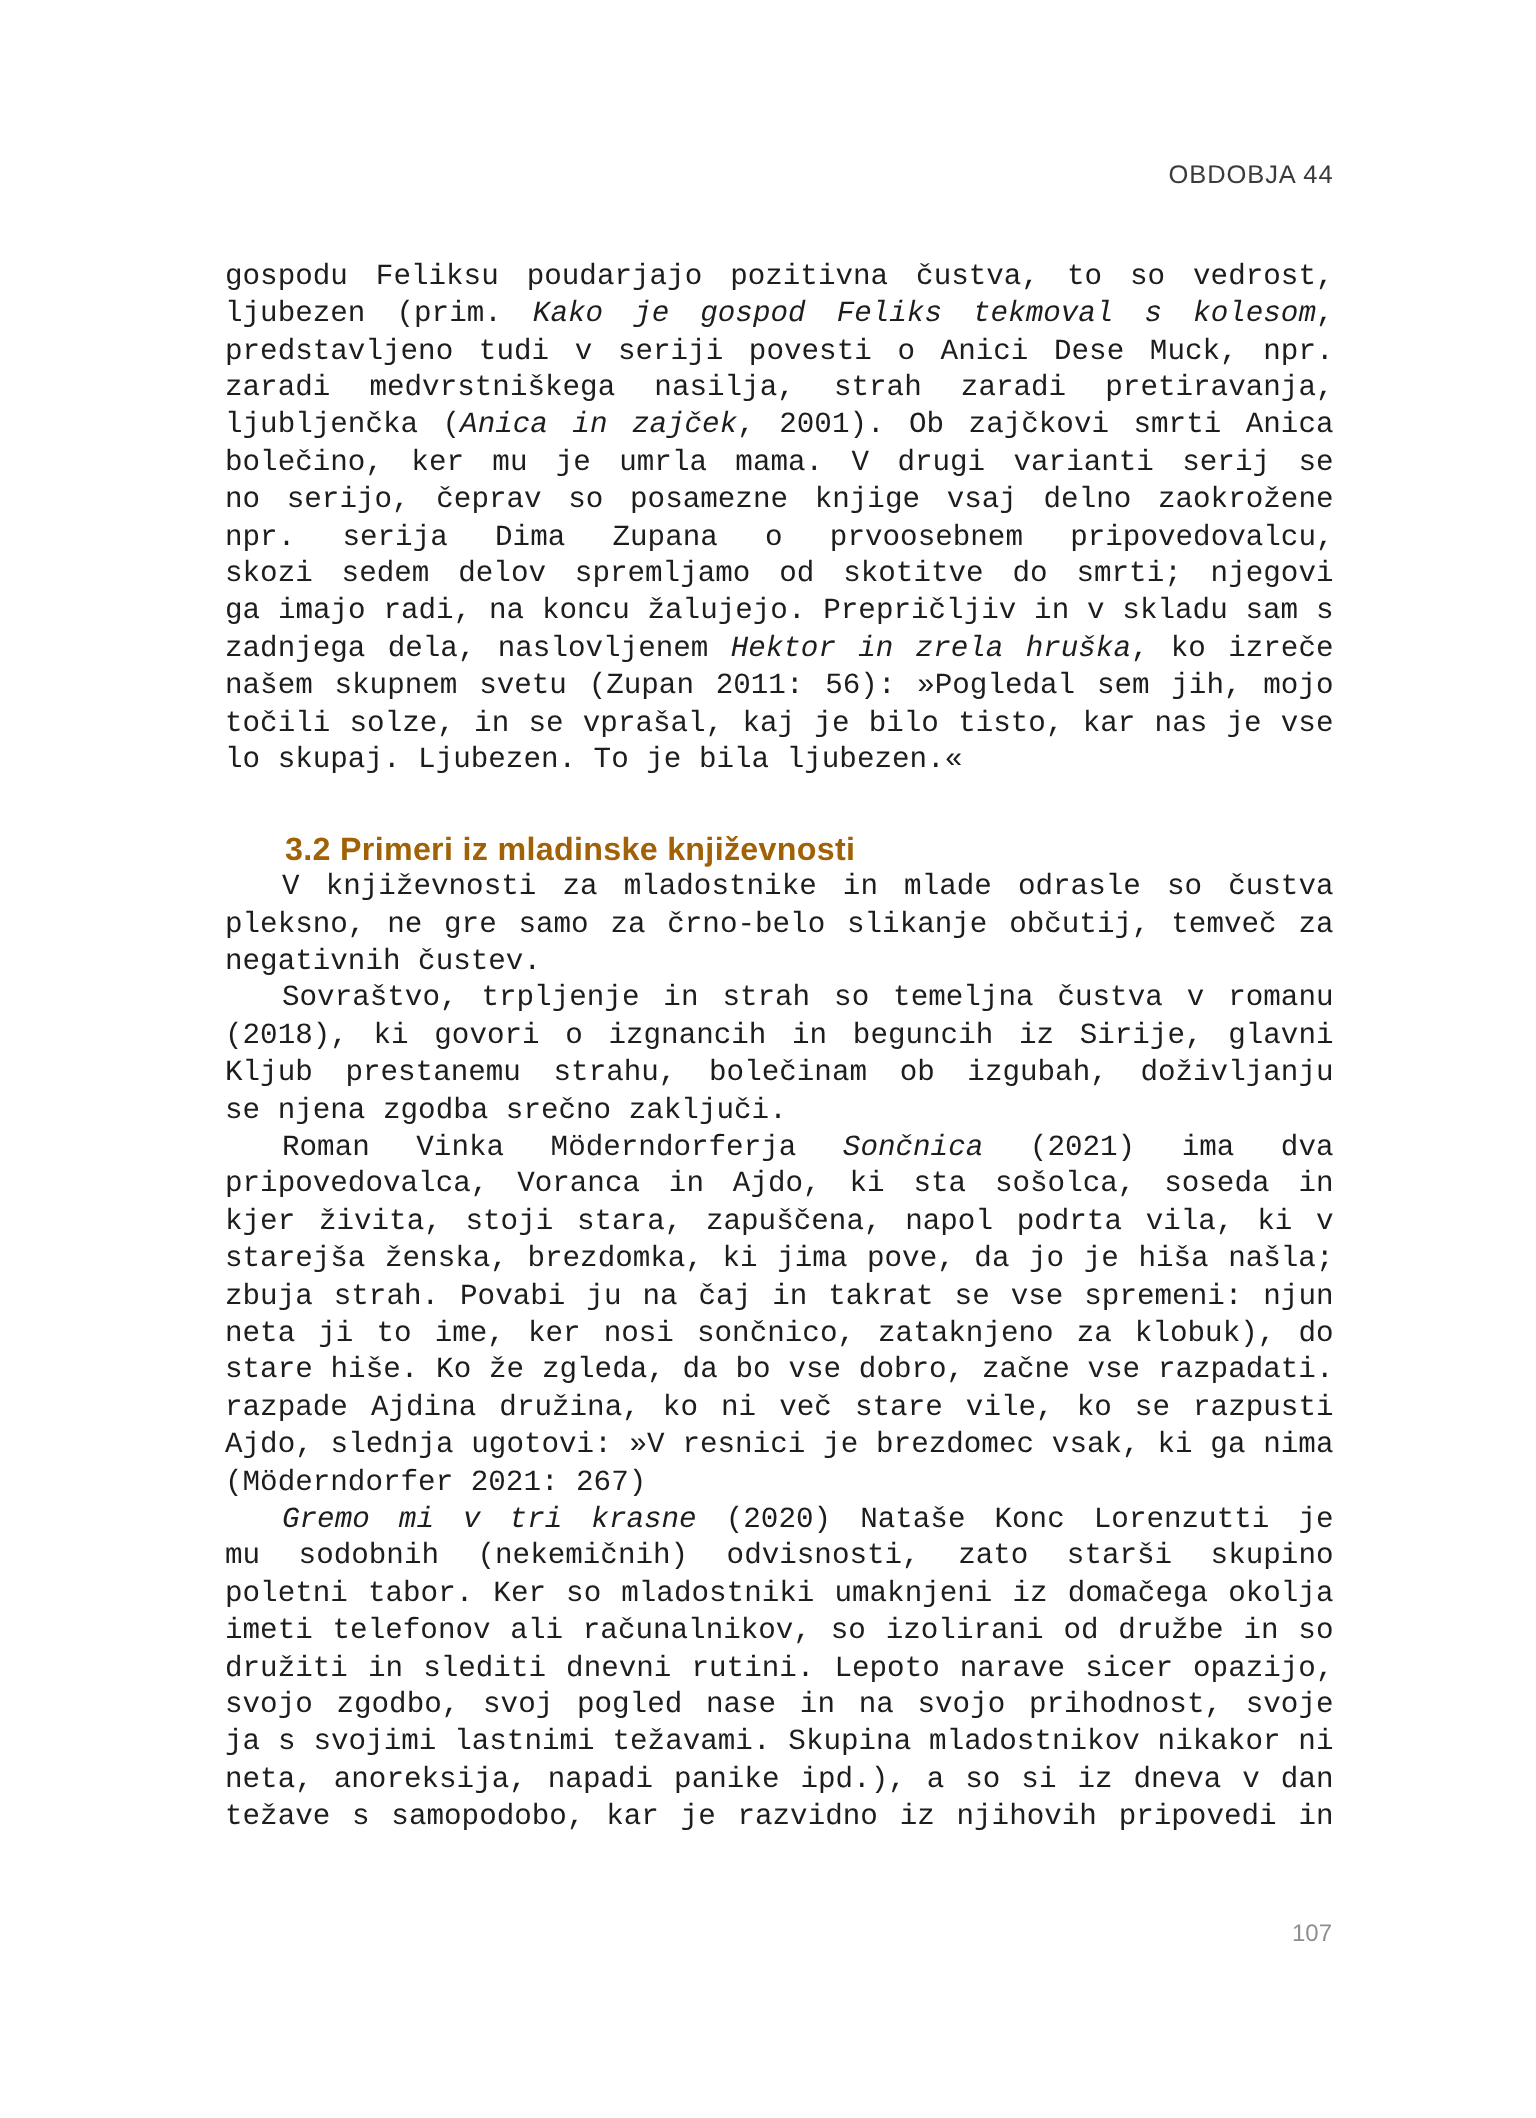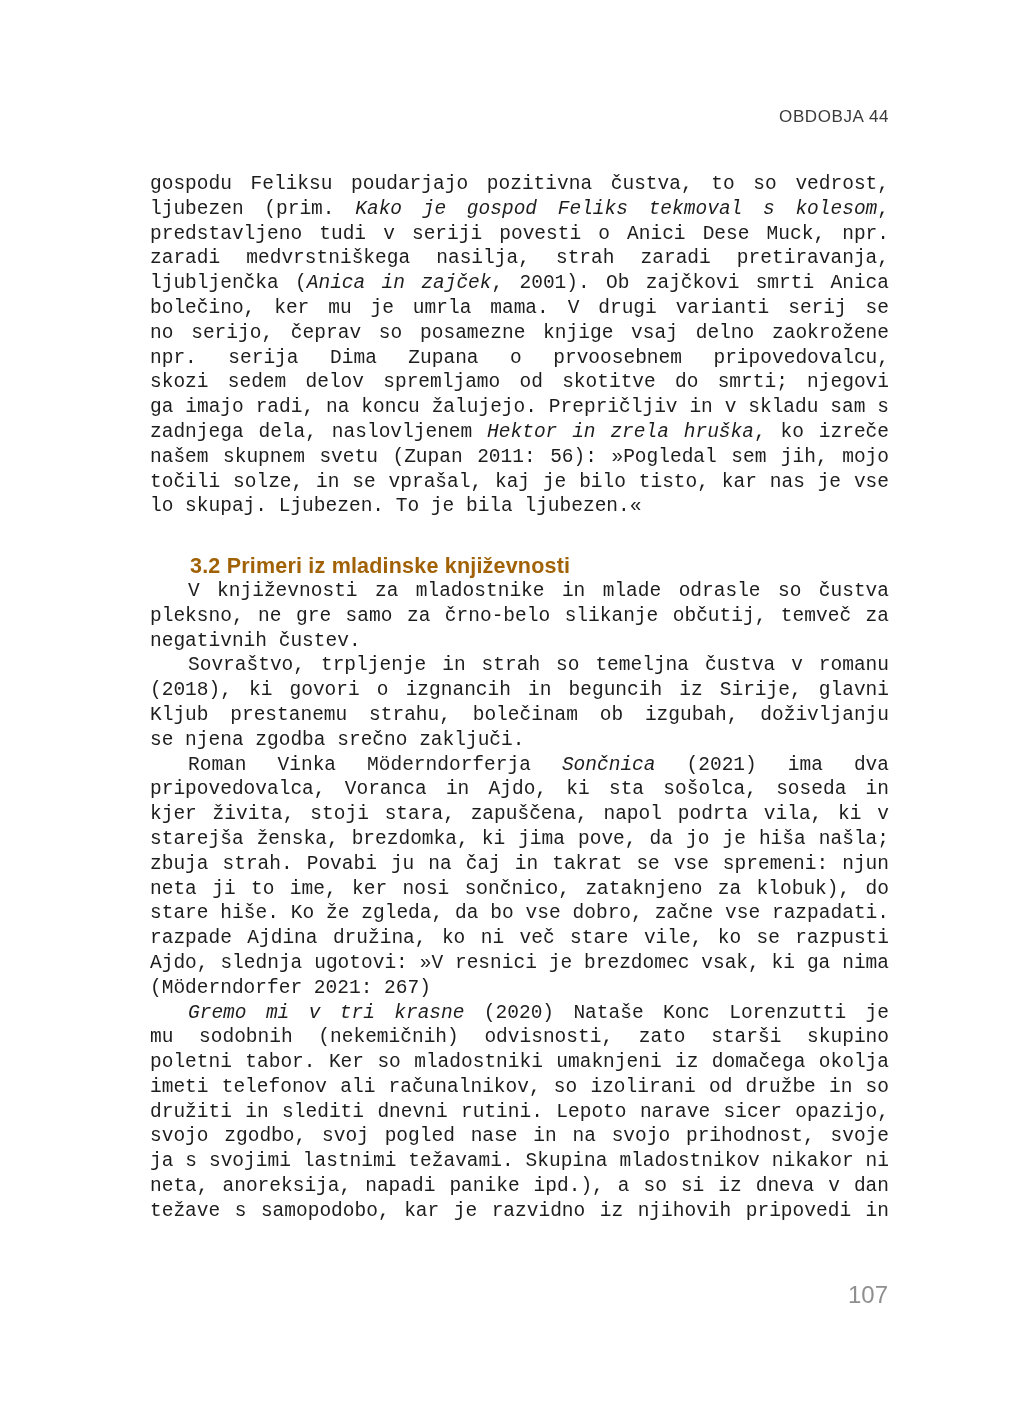--- a/index.html
+++ b/index.html
@@ -56,21 +56,21 @@
     font-weight: 700;
     font-size: 21.5px;
     color: #a16207;
     letter-spacing: 0.2px;
   }
   .page-number {
     position: absolute;
     top: 1281px;
     right: 136px;
     font-family: "Liberation Sans", sans-serif;
-    font-size: 24px;
+    font-size: 16px;
     color: #8f8f8f;
   }
 </style>
 </head>
 <body>
 
 <div class="page">
   <div class="running-header">OBDOBJA 44</div>
 
   <main class="text-column">

